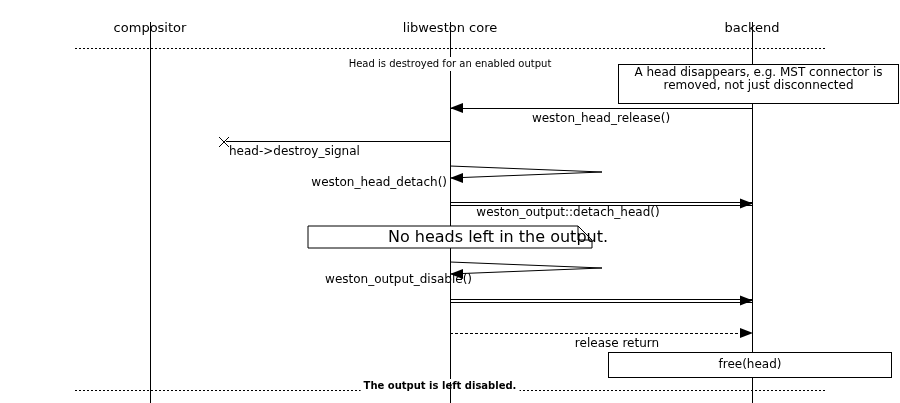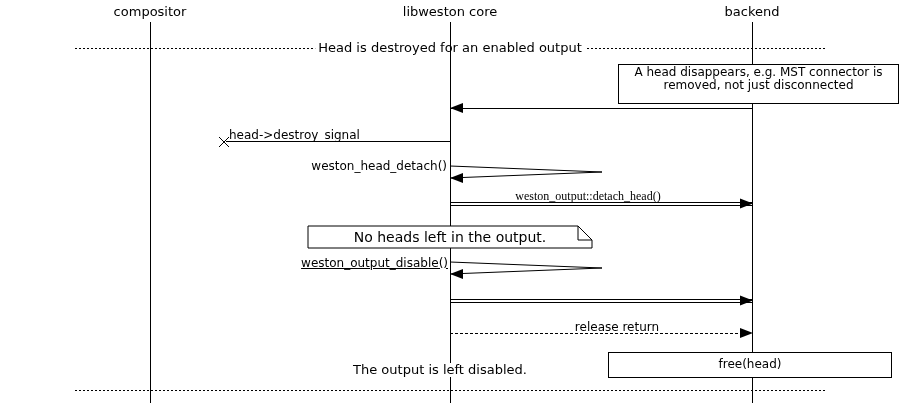--- a/index.html
+++ b/index.html
@@ -5,31 +5,31 @@
   html,body{margin:0;padding:0;background:#ffffff;}
   .diagram{
     position:relative;
     width:900px;height:403px;
     background:#ffffff;
     font-family:"DejaVu Sans","Liberation Sans",sans-serif;
     color:#000;
     overflow:hidden;
   }
   .diagram svg{position:absolute;left:0;top:0;}
-  .lbl{position:absolute;white-space:nowrap;font-size:12px;line-height:14px;}
+  .lbl{position:absolute;white-space:nowrap;font-size:12px;line-height:14px;margin-top:16px;}
   .actor-lbl{font-size:13px;line-height:15px;transform:translateX(-50%);}
   .center{transform:translateX(-50%);}
-  .divider-lbl{font-size:13px;line-height:14px;background:#ffffff;padding:0 3px;transform:translateX(-50%);}
+  .divider-lbl{font-size:10px;line-height:14px;background:#ffffff;padding:0 3px;transform:translateX(-50%);}
   .rightalign{text-align:right;}
   .msc-box{
     position:absolute;box-sizing:border-box;
     background:#ffffff;border:1px solid #000;
     font-size:12px;line-height:13px;text-align:center;
   }
-  .note-text{position:absolute;font-size:14px;line-height:14px;white-space:nowrap;transform:translateX(-50%);}
+  .note-text{position:absolute;font-size:16px;line-height:14px;white-space:nowrap;transform:translateX(-50%);margin-left:48px;}
 </style>
 </head>
 <body>
 
 <div class="diagram">
 
   <svg width="900" height="403">
 
     <line x1="150" y1="22" x2="150" y2="403" stroke="#000" stroke-width="1" shape-rendering="crispEdges"></line>
     <line x1="450" y1="22" x2="450" y2="403" stroke="#000" stroke-width="1" shape-rendering="crispEdges"></line>
@@ -64,35 +64,36 @@
 
     <line x1="450" y1="333" x2="741" y2="333" stroke="#000" stroke-width="1" stroke-dasharray="3 2" shape-rendering="crispEdges"></line>
     <polygon points="753,333 740,328 740,338" fill="#000"></polygon>
   </svg>
 
   <div class="lbl actor-lbl" style="left:150px;top:4px;">compositor</div>
   <div class="lbl actor-lbl" style="left:450px;top:4px;">libweston core</div>
   <div class="lbl actor-lbl" style="left:752px;top:4px;text-align:right;">backend</div>
 
   <div class="lbl divider-lbl" style="left:450px;top:41px;">Head is destroyed for an enabled output</div>
-  <div class="lbl divider-lbl" style="left:440px;top:363px;">The output is left disabled.</div>
+  <div class="lbl divider-lbl" style="left:440px;top:363px;font-weight:bold;">The output is left disabled.</div>
 
   <svg width="900" height="403" style="pointer-events:none;">
     <line x1="450" y1="40" x2="450" y2="56" stroke="#000" stroke-width="1" shape-rendering="crispEdges"></line>
     <line x1="450" y1="382" x2="450" y2="398" stroke="#000" stroke-width="1" shape-rendering="crispEdges"></line>
   </svg>
 
   <div class="msc-box" style="left:607px;top:64px;width:281px;height:40px;padding-top:1px;margin-left:11px;">
     <div>A head disappears, e.g. MST connector is</div>
     <div>removed, not just disconnected</div>
   </div>
 
+  <div class="lbl center" style="left:601px;top:95px;">weston_head_release()</div>
   <div class="lbl" style="left:229px;top:128px;">head-&gt;destroy_signal</div>
   <div class="lbl rightalign" style="right:453px;top:159px;">weston_head_detach()</div>
-  <div class="lbl center" style="left:588px;top:189px;font-family:Liberation Serif, serif;">weston_output::detach_head()</div>
-  <div class="lbl rightalign" style="right:452px;top:256px;text-decoration:underline;">weston_output_disable()</div>
+  <div class="lbl center" style="left:568px;top:189px;">weston_output::detach_head()</div>
+  <div class="lbl rightalign" style="right:428px;top:256px;">weston_output_disable()</div>
   <div class="lbl center" style="left:601px;top:320px;padding-left:32px;">release return</div>
 
   <div class="note-text" style="left:450px;top:230px;">No heads left in the output.</div>
 
   <div class="msc-box" style="left:608px;top:352px;width:284px;height:26px;line-height:23px;">free(head)</div>
 
 </div>
 
 </body></html>

